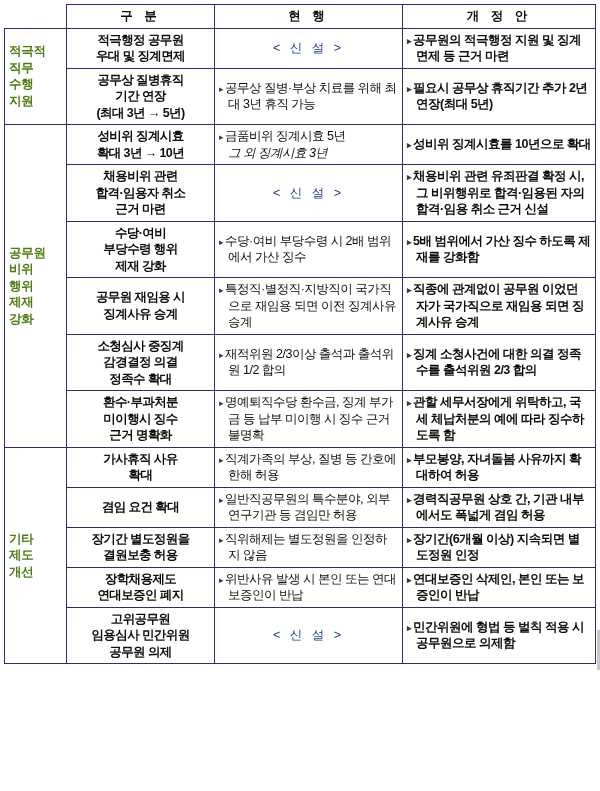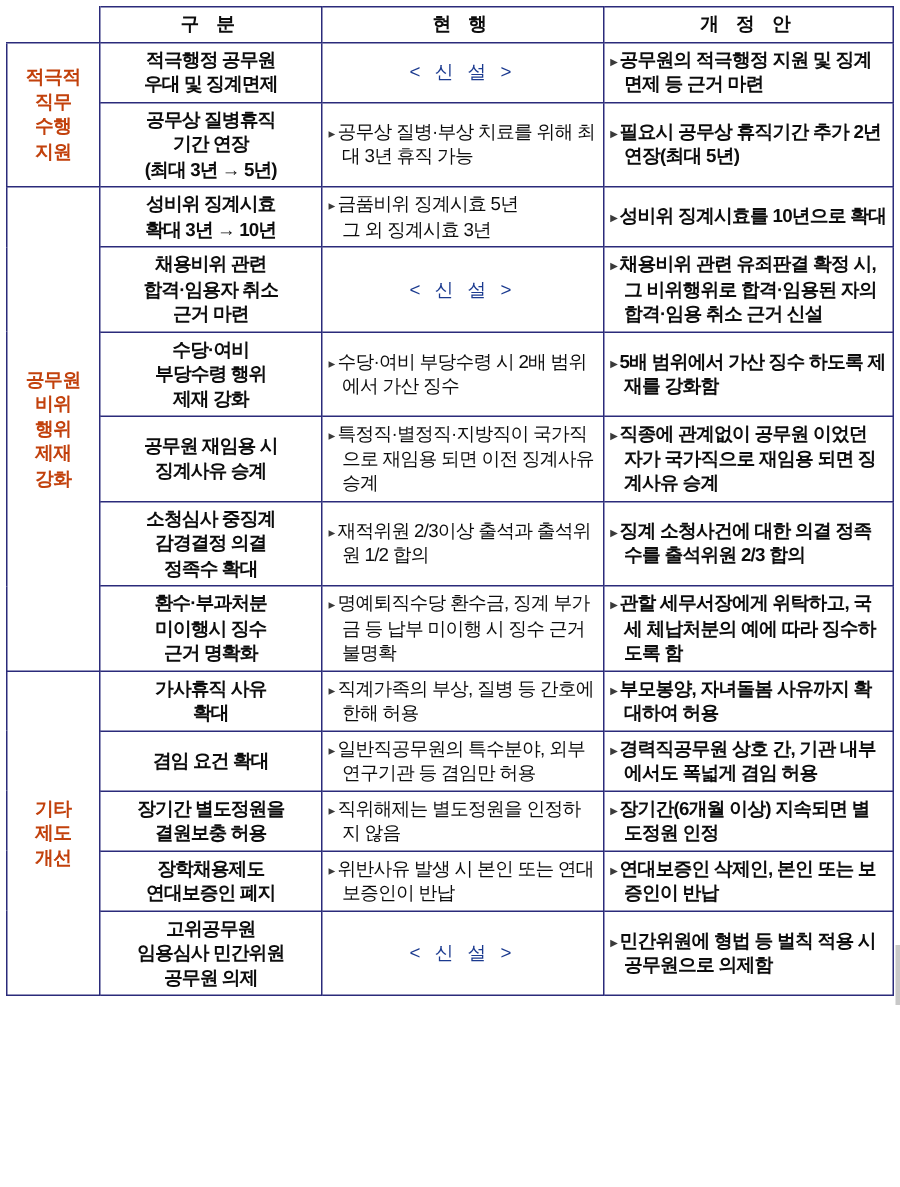--- a/index.html
+++ b/index.html
@@ -47,23 +47,23 @@
     padding: 5px 0 6px 0;
     color: #0d0d0d;
   }
   thead th.blank {
     border-top: 1px solid #ffffff;
     border-left: 1px solid #ffffff;
     border-bottom: 1px solid #2b2b7a;
     background: #ffffff;
   }
   td.group {
-    text-align: center;
+    text-align: left;
     font-weight: bold;
-    color: #c2410c;
+    color: #4d7c0f;
     font-size: 14.5px;
     line-height: 1.34;
     background: #ffffff;
     letter-spacing: -0.3px;
   }
   td.item {
     text-align: center;
     font-weight: bold;
     font-size: 13px;
     line-height: 1.38;
@@ -80,21 +80,21 @@
   .bullet {
     display: block;
     text-indent: -9px;
     padding-left: 9px;
   }
   .bullet::before {
     content: "▸ ";
     color: #3a3a3a;
     font-size: 9px;
   }
-  .nobullet { display: block; }
+  .nobullet { display: block; font-style: italic; }
   .b { font-weight: bold; }
   .newtag {
     display: block;
     text-align: center;
     font-weight: normal;
     color: #1b3a8f;
     letter-spacing: 3px;
     font-size: 12.5px;
   }
   .scroll-mark {

